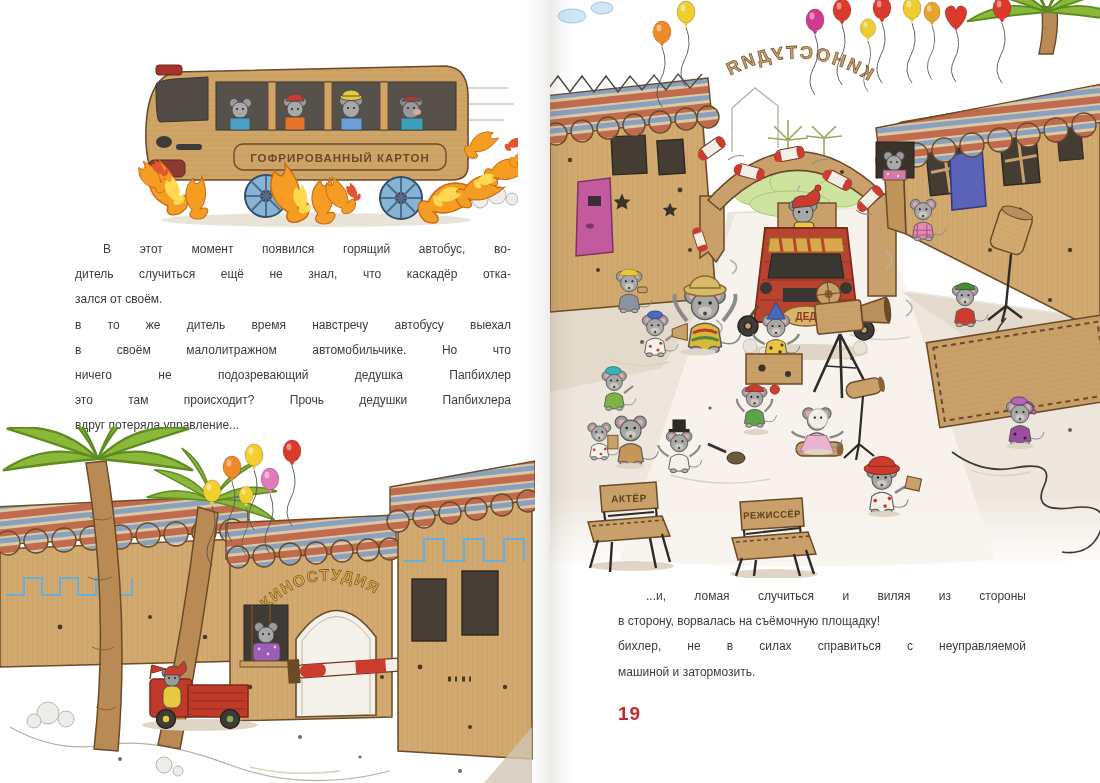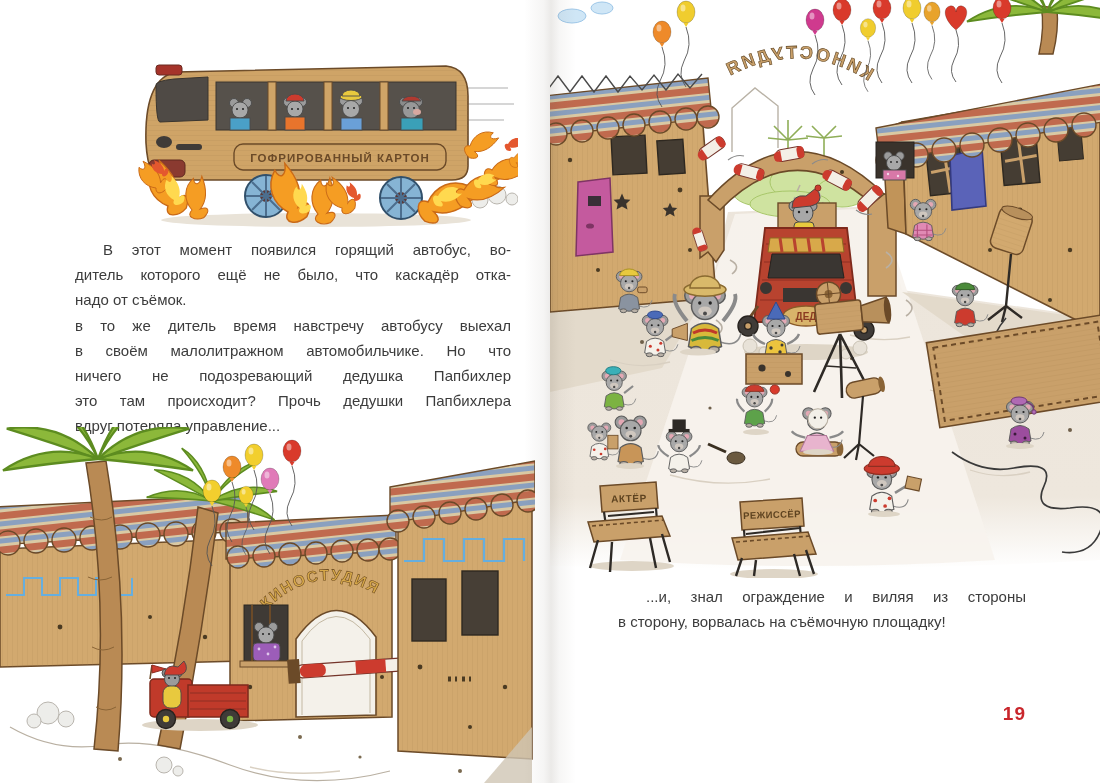--- a/index.html
+++ b/index.html
@@ -6,27 +6,27 @@
   body{width:1100px;height:783px;font-family:"Liberation Sans",sans-serif;}
   .spread{position:relative;width:1100px;height:783px;background:#fff;overflow:hidden;}
   .page{position:absolute;top:0;height:100%;}
   .page.left{left:0;width:550px;}
   .page.right{left:550px;width:550px;}
   .gutter{position:absolute;left:524px;top:0;width:52px;height:100%;pointer-events:none;z-index:6;
     background:linear-gradient(90deg,rgba(90,80,65,0) 0%,rgba(90,80,65,.06) 38%,rgba(90,80,65,.12) 52%,rgba(90,80,65,.05) 68%,rgba(90,80,65,0) 100%);}
   svg.bus-art{position:absolute;left:116px;top:48px;width:402px;height:188px;}
   svg.studio-art{position:absolute;left:0;bottom:0;width:535px;height:356px;}
   svg.set-art{position:absolute;left:0;top:0;width:550px;height:578px;}
-  .text-block{color:#3c3c3c;font-size:15px;line-height:25.2px;}
+  .text-block{color:#3c3c3c;font-size:12px;line-height:25.2px;}
   .left-text{position:absolute;left:75px;top:237px;width:436px;}
   .right-text{position:absolute;left:68px;top:584px;width:408px;}
   .line{text-align:justify;text-align-last:justify;}
   .line.last{text-align-last:left;}
   .line.first{text-indent:28px;}
-  .page-number{position:absolute;left:68px;top:703px;width:408px;text-align:right;
+  .page-number{position:absolute;left:68px;top:703px;width:408px;text-align:left;
     color:#c9262c;font-weight:bold;font-size:19px;letter-spacing:1px;}
   svg text{font-family:"Liberation Sans",sans-serif;}
 </style>
 </head>
 <body>
 
 <svg width="0" height="0" style="position:absolute" aria-hidden="true">
   <defs>
     <pattern id="stripes" width="17" height="17" patternUnits="userSpaceOnUse" patternTransform="rotate(84)">
       <rect width="17" height="17" fill="#d9c9a4"></rect>
@@ -194,22 +194,22 @@
           <use href="#fl" transform="translate(46,126) scale(0.6) rotate(-35)"></use>
           <use href="#fl" transform="translate(238,150) scale(0.6) rotate(-20)"></use>
           <use href="#fl" transform="translate(392,96) scale(0.6) rotate(80)"></use>
         </g>
       </g>
     </svg>
 
     <div class="text-block left-text">
         <div class="para">
           <div class="line first">В этот момент появился горящий автобус, во-</div>
-          <div class="line">дитель которого ещё не было, что каскадёр отка-</div>
-          <div class="line last">надо от съёмок.</div>
+          <div class="line">дитель случиться ещё не знал, что каскадёр отка-</div>
+          <div class="line last">зался от своём.</div>
         </div>
         <div class="para">
           <div class="line">в то же дитель время навстречу автобусу выехал</div>
           <div class="line">в своём малолитражном автомобильчике. Но что</div>
           <div class="line">ничего не подозревающий дедушка Папбихлер</div>
           <div class="line">это там происходит? Прочь дедушки Папбихлера</div>
           <div class="line last">вдруг потеряла управление...</div>
         </div>
       </div>
 
@@ -746,22 +746,24 @@
           <ellipse cx="148" cy="352" rx="18" ry="3.5"></ellipse>
         <ellipse cx="268" cy="452" rx="15" ry="3"></ellipse>
           <ellipse cx="470" cy="446" rx="14" ry="3"></ellipse>
         <ellipse cx="334" cy="514" rx="16" ry="3"></ellipse>
           <ellipse cx="206" cy="432" rx="13" ry="3"></ellipse>
       </g>
     </svg>
 
     <div class="text-block right-text">
         <div class="para">
-          <div class="line first">...и, знал ограждение и виляя из стороны</div>
+          <div class="line first">...и, ломая случиться и виляя из стороны</div>
           <div class="line last">в сторону, ворвалась на съёмочную площадку!</div>
         </div>
         <div class="para">
+          <div class="line">бихлер, не в силах справиться с неуправляемой</div>
+          <div class="line last">машиной и затормозить.</div>
         </div>
       </div>
 
     <div class="page-number">19</div>
   </section>
 </div>
 
 </body></html>

